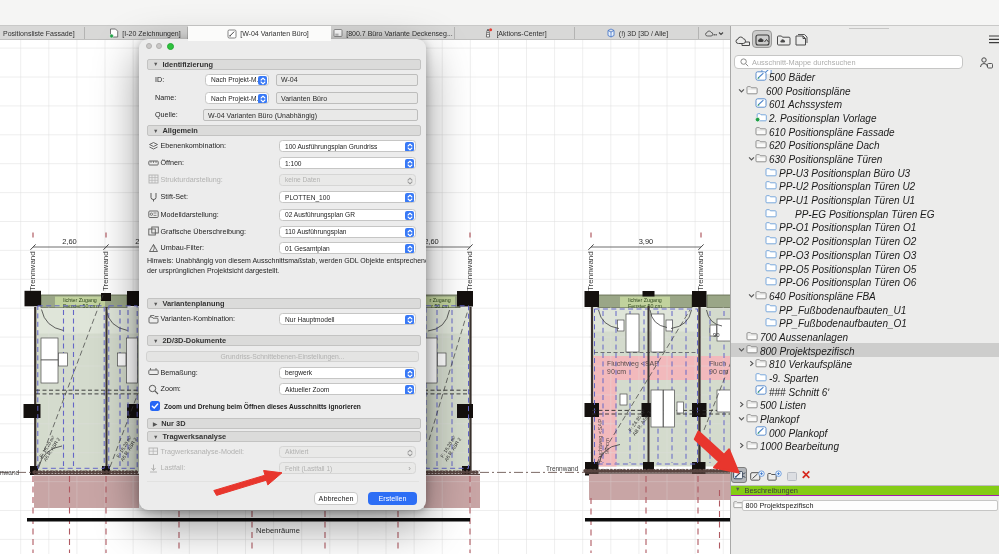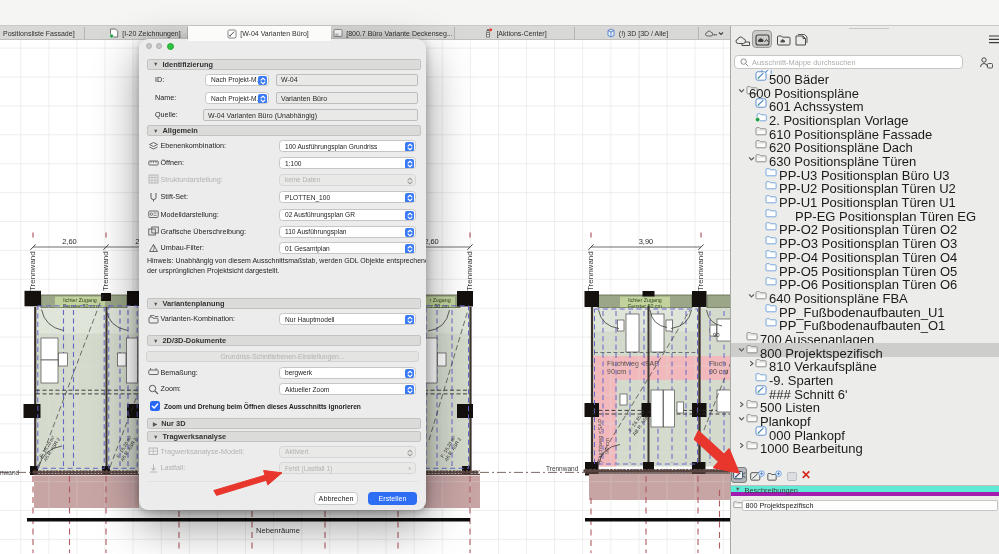--- a/index.html
+++ b/index.html
@@ -9,21 +9,21 @@
 #tabbar{left:0;top:26px;width:731px;height:14px;background:#d8d8d7;border-bottom:1px solid #bfbfbe;}
 .tab{position:absolute;top:0;height:14px;display:flex;align-items:center;justify-content:center;
  font-size:7px;color:#303030;white-space:nowrap;overflow:hidden;}
 .tabsep{position:absolute;top:1px;height:12px;width:1px;background:#b4b4b3;}
 .tab svg{margin-right:3px;flex:none;}
 #canvas{left:0;top:40px;}
 #sidebar{left:730px;top:26px;width:269px;height:528px;background:#ececeb;border-left:1px solid #a9a9a8;font-size:7.2px;color:#1b1b1b;}
 .trow{position:relative;height:13.68px;display:flex;align-items:center;white-space:nowrap;}
 .trow .arr{position:absolute;top:3.5px;width:7px;height:7px;color:#565656;}
 .trow .ic{position:absolute;top:1.5px;}
-.trow .tx{position:absolute;top:2.6px;font-size:13px;}
+.trow .tx{position:absolute;top:2.6px;font-size:10px;font-style:italic;}
 #dlg{left:139px;top:39px;width:287px;height:471px;background:#ececec;border-radius:9px;overflow:hidden;
  box-shadow:0 15px 45px rgba(0,0,0,.42),0 2px 9px rgba(0,0,0,.28);font-size:7px;color:#1d1d1d;}
 .sect{position:absolute;left:8px;width:274px;height:11px;background:#dbdbda;border:1px solid #c3c3c2;
  border-radius:2px;display:flex;align-items:center;font-weight:bold;font-size:7.4px;color:#333;}
 .sect .tri{margin:0 4px 0 5px;font-size:5.5px;color:#555;}
 .lbl{position:absolute;font-size:7.2px;color:#1d1d1d;white-space:nowrap;}
 .dis{color:#b2b2b1 !important;}
 .pop{position:absolute;height:12px;background:#fff;border:0.8px solid #c6c6c5;border-radius:3.5px;
  font-size:6.6px;color:#1d1d1d;display:flex;align-items:center;padding:0 12px 0 5px;white-space:nowrap;overflow:hidden;}
 .pop .st{position:absolute;right:1px;top:1px;width:9.5px;height:9.5px;border-radius:2px;background:#3879f6;}
@@ -356,21 +356,21 @@
         </svg>
         <span class="tx" style="left:38px">500 Bäder</span>
       </div>
       <div class="trow" style="">
         <svg class="arr" style="left:7px" viewBox="0 0 8 8">
           <path d="M1.2 2.6 L4 5.6 L6.8 2.6" fill="none" stroke="#565656" stroke-width="1.3"></path>
         </svg>
         <svg class="ic" style="left:15px" width="12" height="10" viewBox="0 0 12 10">
           <use href="#i-fold"></use>
         </svg>
-        <span class="tx" style="left:18px">600 Positionspläne</span>
+        <span class="tx" style="left:35px">600 Positionspläne</span>
       </div>
       <div class="trow" style="">
         <svg class="ic" style="left:24px" width="12" height="10" viewBox="0 0 12 10">
           <use href="#i-vue"></use>
         </svg>
         <span class="tx" style="left:38px">601 Achssystem</span>
       </div>
       <div class="trow" style="">
         <svg class="ic" style="left:24px" width="12" height="10" viewBox="0 0 12 10">
           <use href="#i-clone"></use>
@@ -419,33 +419,33 @@
       <div class="trow" style="">
         <svg class="ic" style="left:34px" width="12" height="10" viewBox="0 0 12 10">
           <use href="#i-bfold"></use>
         </svg>
         <span class="tx" style="left:64px">PP-EG Positionsplan Türen EG</span>
       </div>
       <div class="trow" style="">
         <svg class="ic" style="left:34px" width="12" height="10" viewBox="0 0 12 10">
           <use href="#i-bfold"></use>
         </svg>
+        <span class="tx" style="left:48px">PP-O1 Positionsplan Türen O1</span>
+      </div>
+      <div class="trow" style="">
+        <svg class="ic" style="left:34px" width="12" height="10" viewBox="0 0 12 10">
+          <use href="#i-bfold"></use>
+        </svg>
         <span class="tx" style="left:48px">PP-O2 Positionsplan Türen O2</span>
       </div>
       <div class="trow" style="">
         <svg class="ic" style="left:34px" width="12" height="10" viewBox="0 0 12 10">
           <use href="#i-bfold"></use>
         </svg>
         <span class="tx" style="left:48px">PP-O3 Positionsplan Türen O3</span>
-      </div>
-      <div class="trow" style="">
-        <svg class="ic" style="left:34px" width="12" height="10" viewBox="0 0 12 10">
-          <use href="#i-bfold"></use>
-        </svg>
-        <span class="tx" style="left:48px">PP-O4 Positionsplan Türen O4</span>
       </div>
       <div class="trow" style="">
         <svg class="ic" style="left:34px" width="12" height="10" viewBox="0 0 12 10">
           <use href="#i-bfold"></use>
         </svg>
         <span class="tx" style="left:48px">PP-O5 Positionsplan Türen O5</span>
       </div>
       <div class="trow" style="">
         <svg class="ic" style="left:34px" width="12" height="10" viewBox="0 0 12 10">
           <use href="#i-bfold"></use>
@@ -556,21 +556,21 @@
         <circle cx="13.8" cy="4.2" r="3.3" fill="#eef5fd" stroke="#4a86d8" stroke-width="0.9"></circle>
         <path d="M12.100000000000001 4.2 H15.5 M13.8 2.5 V5.9" stroke="#3672c8" stroke-width="1"></path>
       </svg></div>
     <div class="abs" style="left:36px;top:443.5px"><svg width="15" height="12" viewBox="0 0 18 14">
         <path d="M1 5 Q1 4 2 4 H4.5 L5.5 5.2 H10 Q11 5.2 11 6.2 V11 Q11 12 10 12 H2 Q1 12 1 11 Z" fill="none" stroke="#4a4a4a" stroke-width="1.1"></path>
         <circle cx="13.8" cy="4.2" r="3.3" fill="#eef5fd" stroke="#4a86d8" stroke-width="0.9"></circle>
         <path d="M12.100000000000001 4.2 H15.5 M13.8 2.5 V5.9" stroke="#3672c8" stroke-width="1"></path>
       </svg></div>
     <div class="abs" style="left:56px;top:446px;width:10px;height:8.5px;background:#dcdee2;border:1px solid #b9bdc4;border-radius:1.5px"></div>
     <div class="abs" style="left:70px;top:442px;font-size:12px;font-weight:bold;color:#d6281e">✕</div>
-    <div class="abs" style="left:0;top:459px;width:269px;height:11px;background:#5eead4;border-top:1px solid #bdbdbc;border-bottom:4px solid #a21caf;display:flex;font-size:7.4px;color:#3c3c3c"><span style="margin:0 4px 0 4px;font-size:5.5px;color:#555">▼</span>Beschreibungen</div>
+    <div class="abs" style="left:0;top:459px;width:269px;height:11px;background:#84cc16;border-top:1px solid #bdbdbc;border-bottom:1px solid #a21caf;display:flex;font-size:7.4px;color:#3c3c3c"><span style="margin:0 4px 0 4px;font-size:5.5px;color:#555">▼</span>Beschreibungen</div>
     <div class="abs" style="left:1.5px;top:474px"><svg width="10" height="9" viewBox="0 0 12 10">
         <use href="#i-fold"></use>
       </svg></div>
     <div class="abs" style="left:10.5px;top:473.5px;width:256px;height:11.5px;background:#fdfdfd;border:1px solid #c6c6c5;border-radius:2px;display:flex;align-items:center;font-size:7.2px;color:#1b1b1b;padding-left:3px">800 Projektspezifisch</div>
   </div>
 <div id="dlg" class="abs">
     <div class="abs" style="left:7px;top:4px;width:6px;height:6px;border-radius:50%;background:#c9c7c6;border:0.5px solid #b2b0af"></div>
     <div class="abs" style="left:17px;top:4px;width:6px;height:6px;border-radius:50%;background:#c9c7c6;border:0.5px solid #b2b0af"></div>
     <div class="abs" style="left:28px;top:3.5px;width:7px;height:7px;border-radius:50%;background:#2ec23e;border:0.5px solid #24a834"></div>
     <div class="sect" style="top:19.5px">

